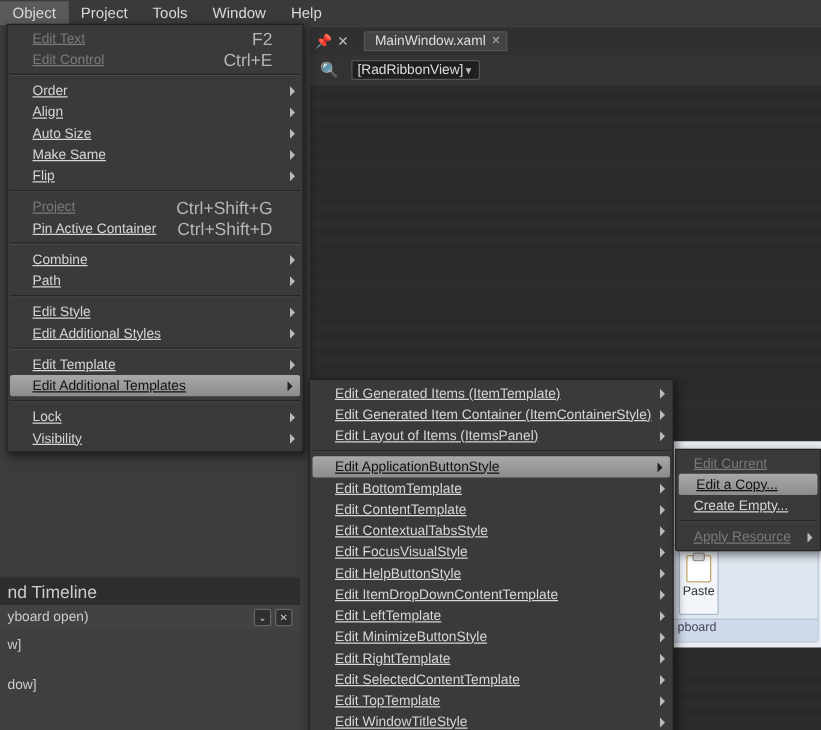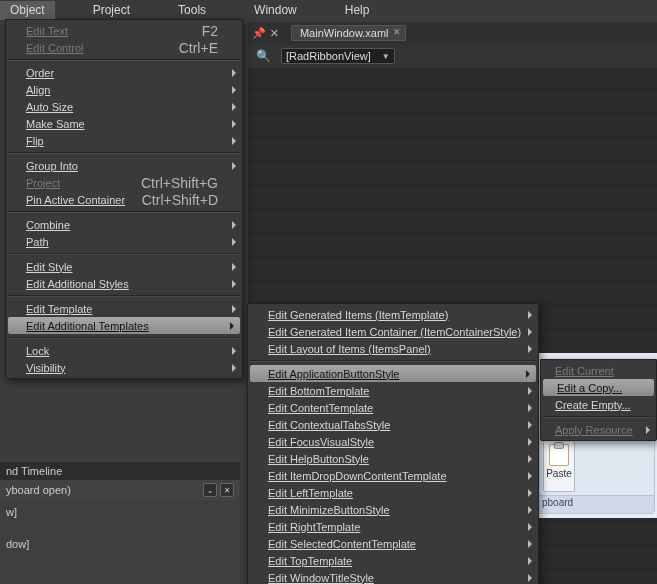--- a/index.html
+++ b/index.html
@@ -17,21 +17,20 @@
 
   
   .menubar {
     position: absolute;
     left: 0; top: 0; right: 0;
     height: 20px;
     background: #3a3a3a;
     display: flex;
     align-items: center;
     z-index: 10;
-    gap: 28px;
   }
   .menubar .item {
     padding: 2px 10px 3px 10px;
     color: #d8d8d8;
     cursor: default;
   }
   .menubar .item.active {
     background: #5a5a5a;
   }
 
@@ -85,21 +84,21 @@
     font-size: 12px;
   }
   .combo {
     background: #1f1f1f;
     border: 1px solid #555;
     color: #ddd;
     padding: 1px 4px;
     font-size: 11px;
     display: inline-flex;
     align-items: center;
-    gap: 11px;
+    gap: 0;
     border-radius: 2px;
   }
   .combo .caret { font-size: 8px; color: #bbb; }
 
   .canvas {
     position: absolute;
     left: 0; right: 0; top: 46px; bottom: 0;
     background: #2a2a2a;
     background-image:
       repeating-linear-gradient(0deg, #2a2a2a 0 6px, #2c2c2c 6px 12px),
@@ -109,21 +108,21 @@
   
   .timeline-panel {
     position: absolute;
     left: 0; top: 462px; width: 240px; bottom: 0;
     background: #3f3f3f;
     z-index: 5;
   }
   .timeline-header {
     background: #2d2d2d;
     color: #ccc;
-    font-size: 11px;
+    font-size: 14px;
     padding: 3px 6px;
     display: flex;
     justify-content: space-between;
     align-items: center;
   }
   .timeline-sub {
     background: #424242;
     color: #ccc;
     font-size: 11px;
     padding: 3px 6px;
@@ -348,23 +347,20 @@
   <div class="row has-sub">
       <span>Auto Size</span>
     </div>
   <div class="row has-sub">
       <span>Make Same</span>
     </div>
   <div class="row has-sub">
       <span>Flip</span>
     </div>
   <div class="sep"></div>
-  <div class="row has-sub">
-      <span>Group Into</span>
-    </div>
   <div class="row disabled">
     <span>Project</span>
     <span class="shortcut">Ctrl+Shift+G</span>
   </div>
   <div class="row">
     <span>Pin Active Container</span>
     <span class="shortcut">Ctrl+Shift+D</span>
   </div>
   <div class="sep"></div>
   <div class="row has-sub">

